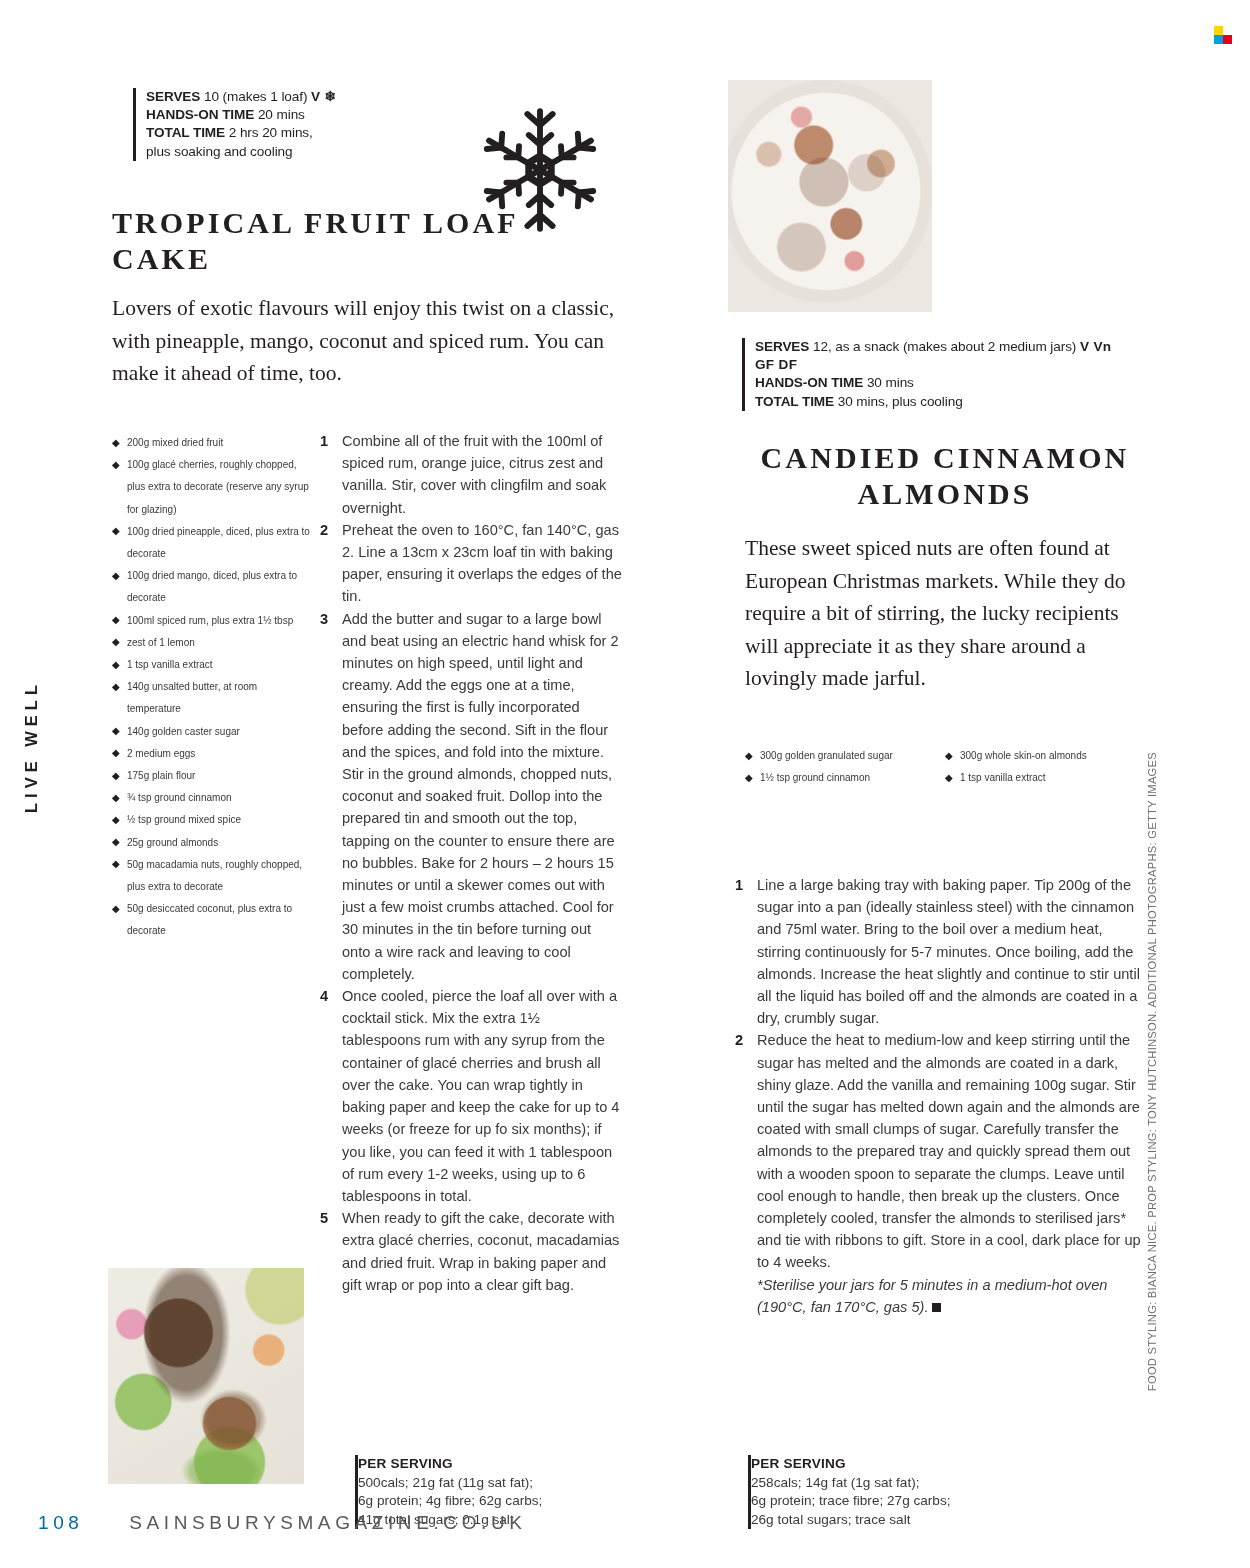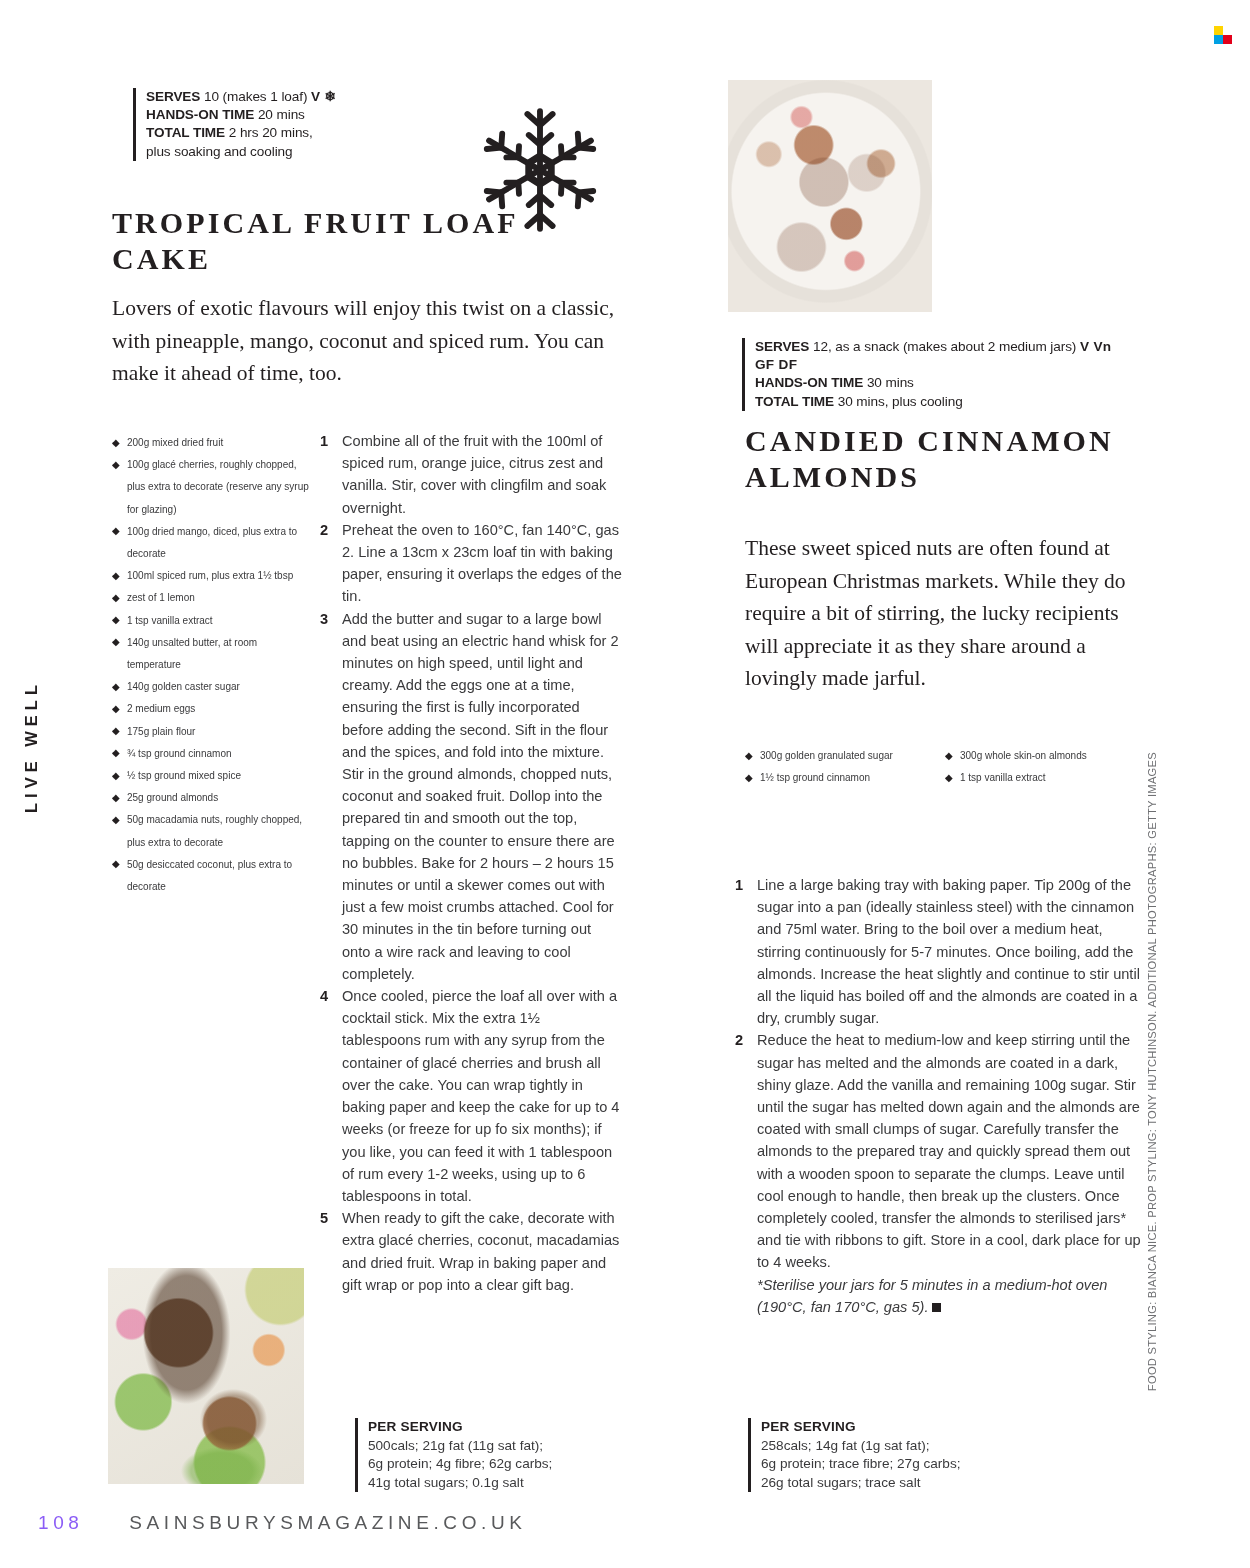--- a/index.html
+++ b/index.html
@@ -95,41 +95,41 @@
     display: inline-block;
     width: 9px;
     height: 9px;
     background: #231f20;
     margin-left: 4px;
     vertical-align: 0px;
   }
 
   .per-serving {
     border-left: 3px solid #231f20;
-    padding-left: 10px;
     font-size: 13.6px;
     line-height: 18.6px;
     color: #3a3a3c;
+    margin-top: 37px;
   }
   .per-serving .ps-title {
     font-weight: bold;
     color: #231f20;
     letter-spacing: 0.2px;
   }
 
   
   #meta-left   { position: absolute; left: 108px; top: 88px; width: 330px; margin-left: 25px; }
   #title-left  { position: absolute; left: 112px; top: 205px; width: 420px; }
   #stand-left  { position: absolute; left: 112px; top: 292px; width: 520px; }
   #ing-left    { position: absolute; left: 112px; top: 432px; width: 200px; }
   #steps-left  { position: absolute; left: 320px; top: 430px; width: 302px; }
   #ps-left     { position: absolute; left: 355px; top: 1418px; width: 280px; }
 
   #meta-right  { position: absolute; left: 742px; top: 338px; width: 370px; }
-  #title-right { position: absolute; left: 745px; top: 423px; width: 400px; }
+  #title-right { position: absolute; left: 745px; top: 440px; width: 400px; text-align: center; }
   #stand-right { position: absolute; left: 745px; top: 532px; width: 400px; }
   #ing-right-a { position: absolute; left: 745px; top: 745px; width: 175px; }
   #ing-right-b { position: absolute; left: 945px; top: 745px; width: 200px; }
   #steps-right { position: absolute; left: 735px; top: 874px; width: 410px; }
   #ps-right    { position: absolute; left: 748px; top: 1418px; width: 300px; }
 
   
   #live-well {
     position: absolute;
     left: 22px;
@@ -158,21 +158,21 @@
   
   #footer {
     position: absolute;
     left: 38px;
     top: 1512px;
     font-size: 19px;
     letter-spacing: 4.6px;
     color: #58595b;
     white-space: nowrap;
   }
-  #footer .pg { color: #8b5cf6; }
+  #footer .pg { color: #0369a1; }
 
   
   #corner-mark {
     position: absolute;
     right: 18px;
     top: 26px;
     width: 18px;
     height: 18px;
     display: grid;
     grid-template-columns: 1fr 1fr;
@@ -307,20 +307,21 @@
   <div>plus soaking and cooling</div>
 </div>
 
 <h1 id="title-left" class="recipe-title">TROPICAL FRUIT LOAF CAKE</h1>
 
 <p id="stand-left" class="standfirst">Lovers of exotic flavours will enjoy this twist on a classic, with pineapple, mango, coconut and spiced rum. You can make it ahead of time, too.</p>
 
 <ul id="ing-left" class="ing-list">
     <li>200g mixed dried fruit</li>
     <li>100g glacé cherries, roughly chopped, plus extra to decorate (reserve any syrup for glazing)</li>
+    <li>100g dried pineapple, diced, plus extra to decorate</li>
     <li>100g dried mango, diced, plus extra to decorate</li>
     <li>100ml spiced rum, plus extra 1½ tbsp</li>
     <li>zest of 1 lemon</li>
     <li>1 tsp vanilla extract</li>
     <li>140g unsalted butter, at room temperature</li>
     <li>140g golden caster sugar</li>
     <li>2 medium eggs</li>
     <li>175g plain flour</li>
     <li>¾ tsp ground cinnamon</li>
     <li>½ tsp ground mixed spice</li>

